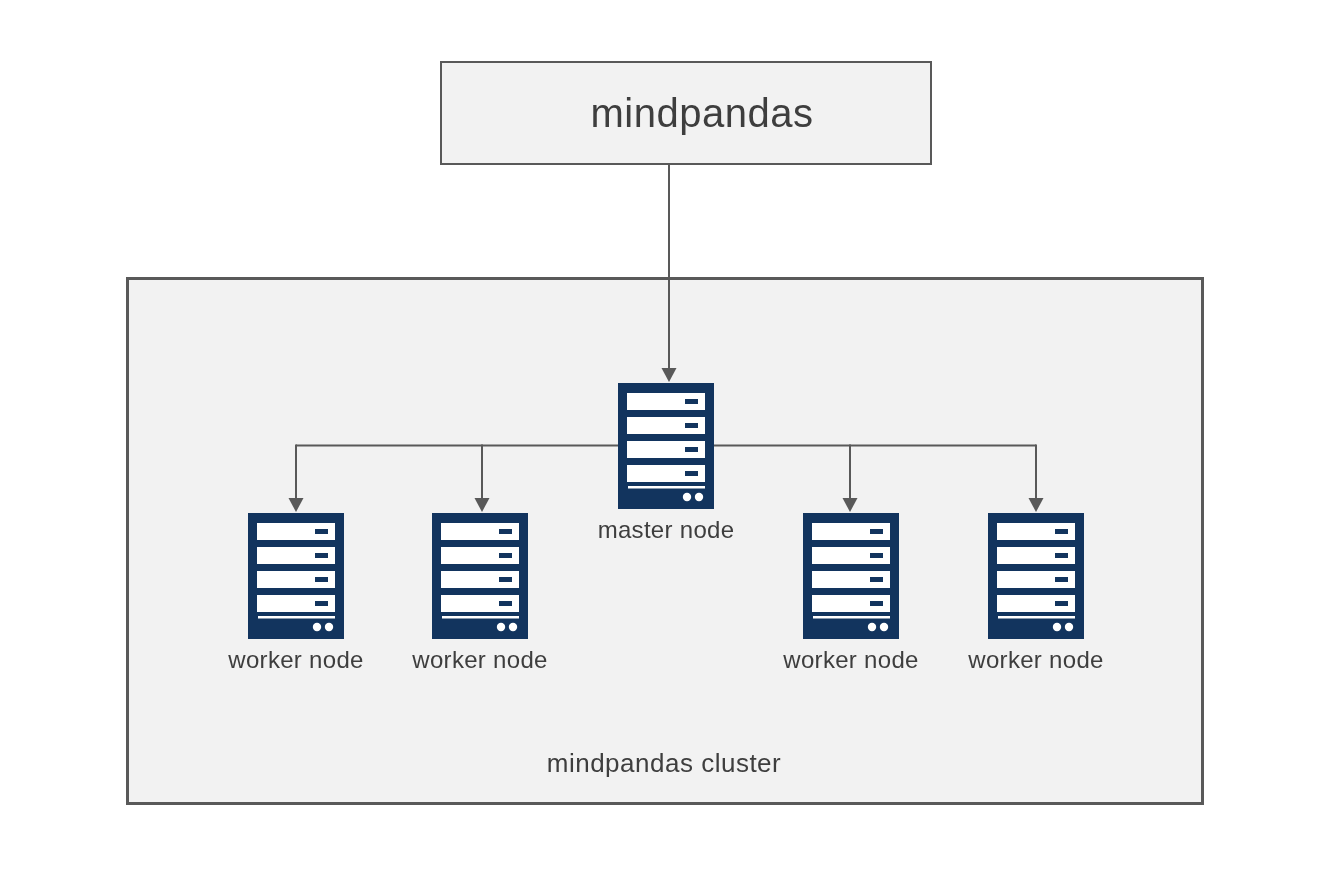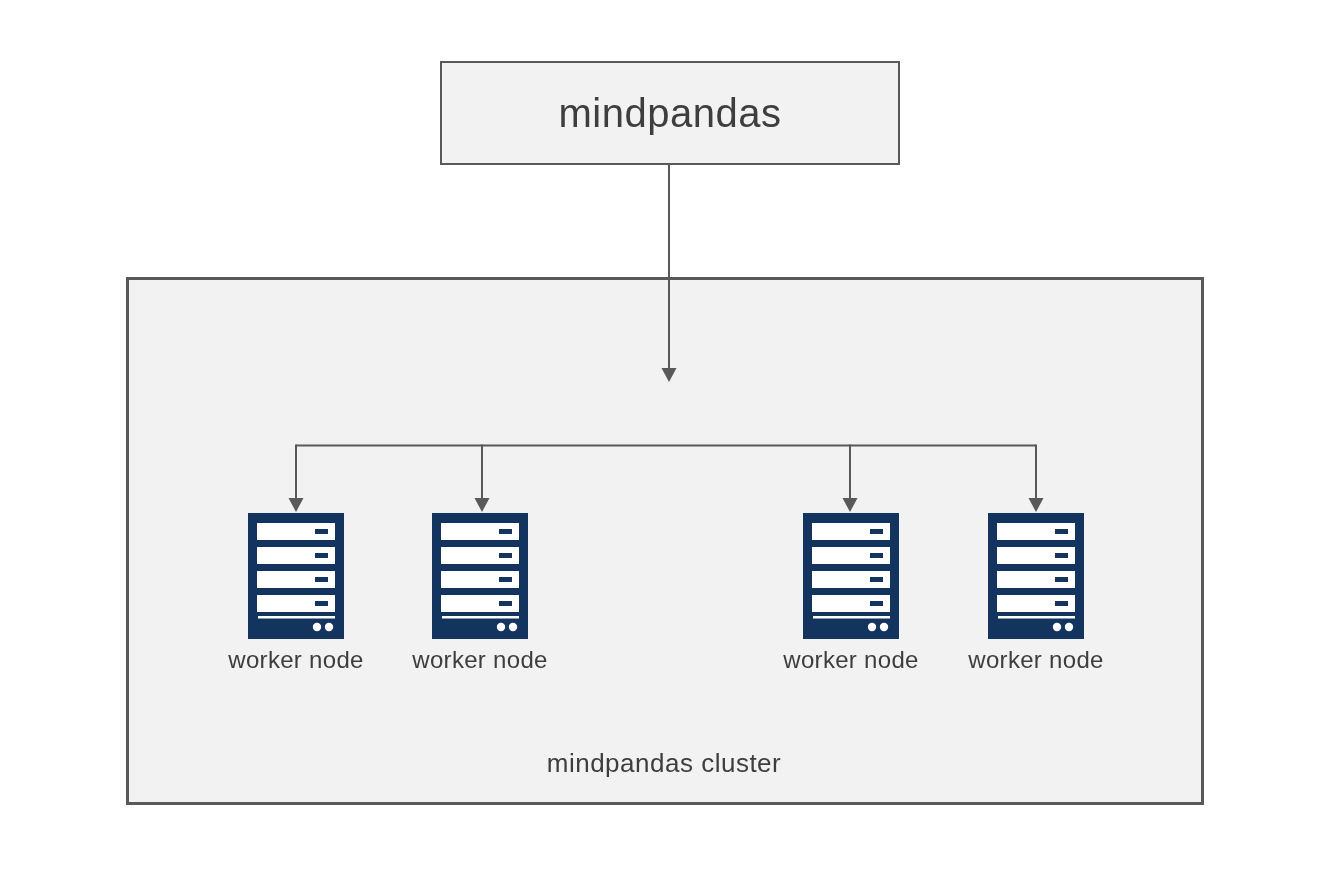--- a/index.html
+++ b/index.html
@@ -22,20 +22,21 @@
     left: 440px;
     top: 61px;
     width: 456px;
     height: 100px;
     background: #f2f2f2;
     border: 2px solid #595959;
     display: flex;
     align-items: center;
     justify-content: center;
     z-index: 3;
+    padding-left: 32px;
   }
   .title-box span {
     font-size: 40px;
     letter-spacing: 0.5px;
     color: #3e3e3e;
   }
   
   .cluster-box {
     position: absolute;
     left: 126px;
@@ -131,20 +132,26 @@
       <polygon points="474.5,498 489.5,498 482,512"></polygon>
       <polygon points="842.5,498 857.5,498 850,512"></polygon>
       <polygon points="1028.5,498 1043.5,498 1036,512"></polygon>
     </g>
   </svg>
 
   <div class="title-box">
     <span>mindpandas</span>
   </div>
 
+  <div class="node" style="left:586px; top:383px;">
+    <svg class="server" viewBox="0 0 96 126">
+      <use href="#server-glyph" xlink:href="#server-glyph"></use>
+    </svg>
+    <div class="node-label">master node</div>
+  </div>
 
   <div class="node" style="left:216px; top:513px;">
     <svg class="server" viewBox="0 0 96 126">
       <use href="#server-glyph" xlink:href="#server-glyph"></use>
     </svg>
     <div class="node-label">worker node</div>
   </div>
 
   <div class="node" style="left:400px; top:513px;">
     <svg class="server" viewBox="0 0 96 126">

